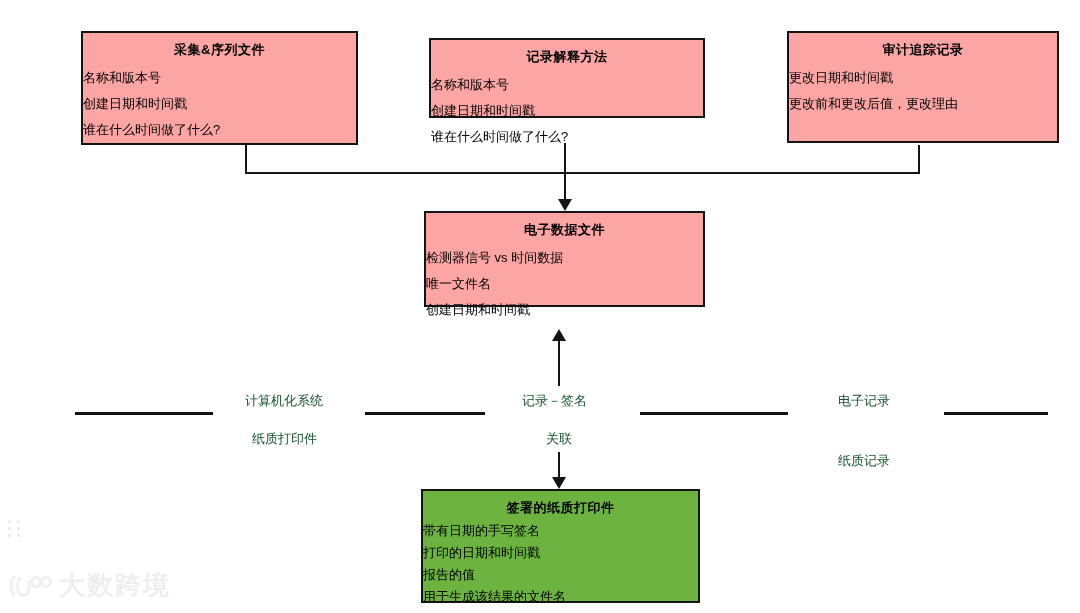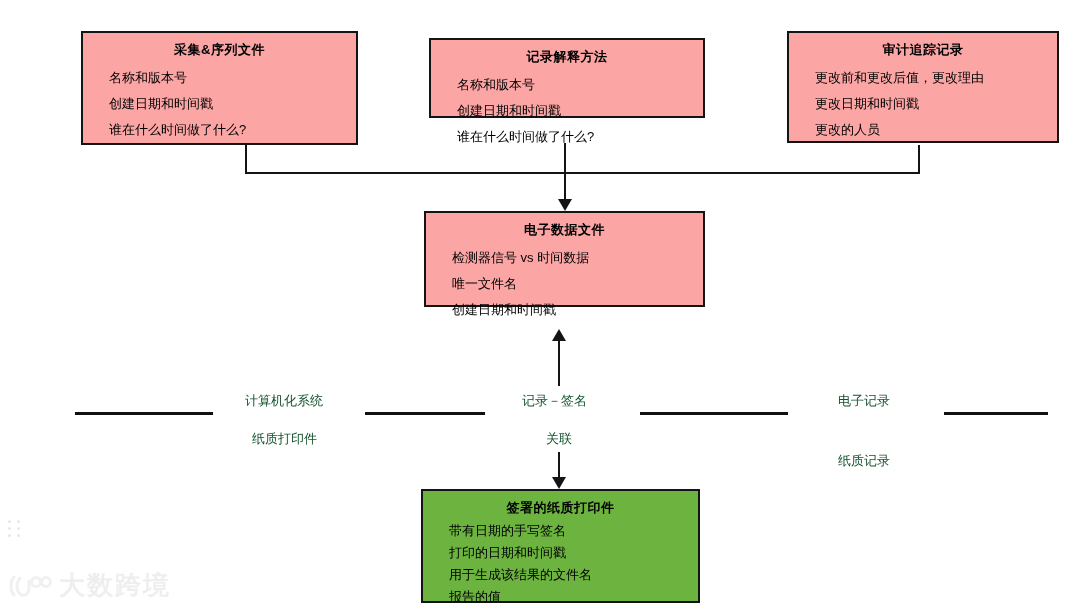--- a/index.html
+++ b/index.html
@@ -30,21 +30,21 @@
 
   .node-title {
     text-align: center;
     font-size: 13px;
     font-weight: bold;
     color: #000000;
     letter-spacing: 0.5px;
     margin-bottom: 6px;
   }
   .node-lines {
-    padding-left: 26px;
+    padding-left: 0;
   }
   .node-line {
     font-size: 13px;
     color: #000000;
     line-height: 26px;
     white-space: nowrap;
   }
   .node.green .node-line { line-height: 22px; }
   .node.green .node-title { margin-bottom: 3px; }
 
@@ -150,23 +150,22 @@
     <div class="node-lines">
       <div class="node-line">名称和版本号</div>
       <div class="node-line">创建日期和时间戳</div>
       <div class="node-line">谁在什么时间做了什么?</div>
     </div>
   </div>
 
   <div class="node yellow" style="left:787px; top:31px; width:272px; height:112px;">
     <div class="node-title">审计追踪记录</div>
     <div class="node-lines">
+      <div class="node-line">更改日期和时间戳</div>
       <div class="node-line">更改前和更改后值，更改理由</div>
-      <div class="node-line">更改日期和时间戳</div>
-      <div class="node-line">更改的人员</div>
     </div>
   </div>
 
   <div class="node yellow" style="left:424px; top:211px; width:281px; height:96px;">
     <div class="node-title">电子数据文件</div>
     <div class="node-lines">
       <div class="node-line">检测器信号 vs 时间数据</div>
       <div class="node-line">唯一文件名</div>
       <div class="node-line">创建日期和时间戳</div>
     </div>
@@ -190,22 +189,22 @@
   <div class="label" style="left:546px; top:430px;">关联</div>
 
   <div class="label" style="left:838px; top:392px;">电子记录</div>
   <div class="label" style="left:838px; top:452px;">纸质记录</div>
 
   <div class="node green" style="left:421px; top:489px; width:279px; height:114px;">
     <div class="node-title">签署的纸质打印件</div>
     <div class="node-lines">
       <div class="node-line">带有日期的手写签名</div>
       <div class="node-line">打印的日期和时间戳</div>
+      <div class="node-line">报告的值</div>
       <div class="node-line">用于生成该结果的文件名</div>
-      <div class="node-line">报告的值</div>
     </div>
   </div>
 
   <div id="dots">
     <i></i>
       <i></i>
       <i></i>
       <i></i>
       <i></i>
       <i></i>

